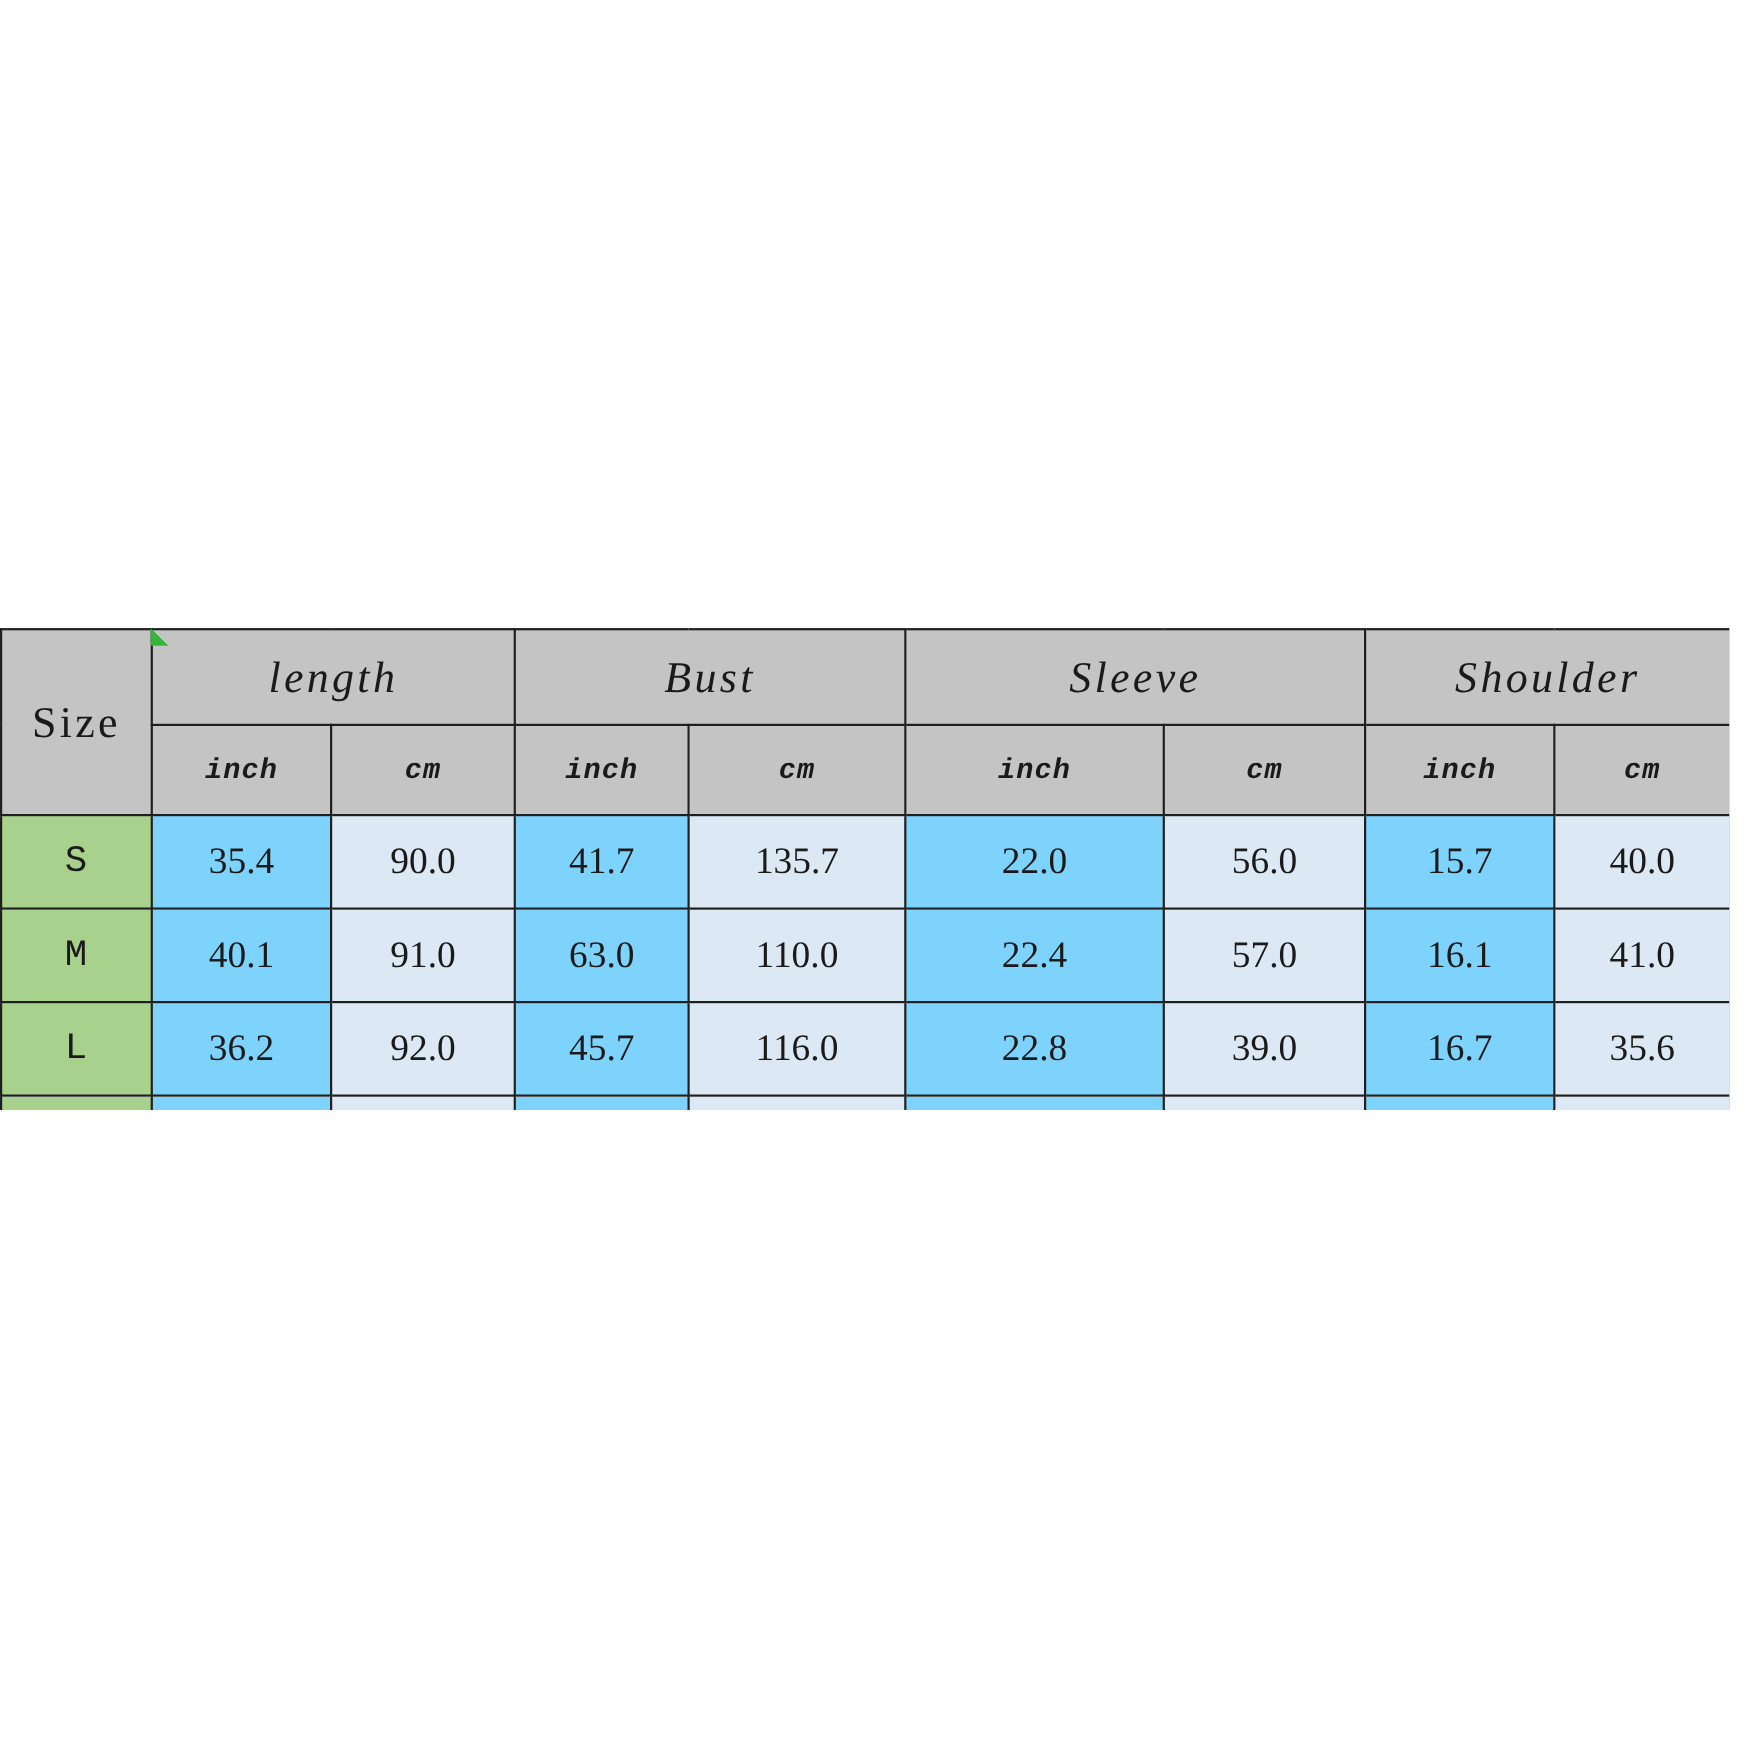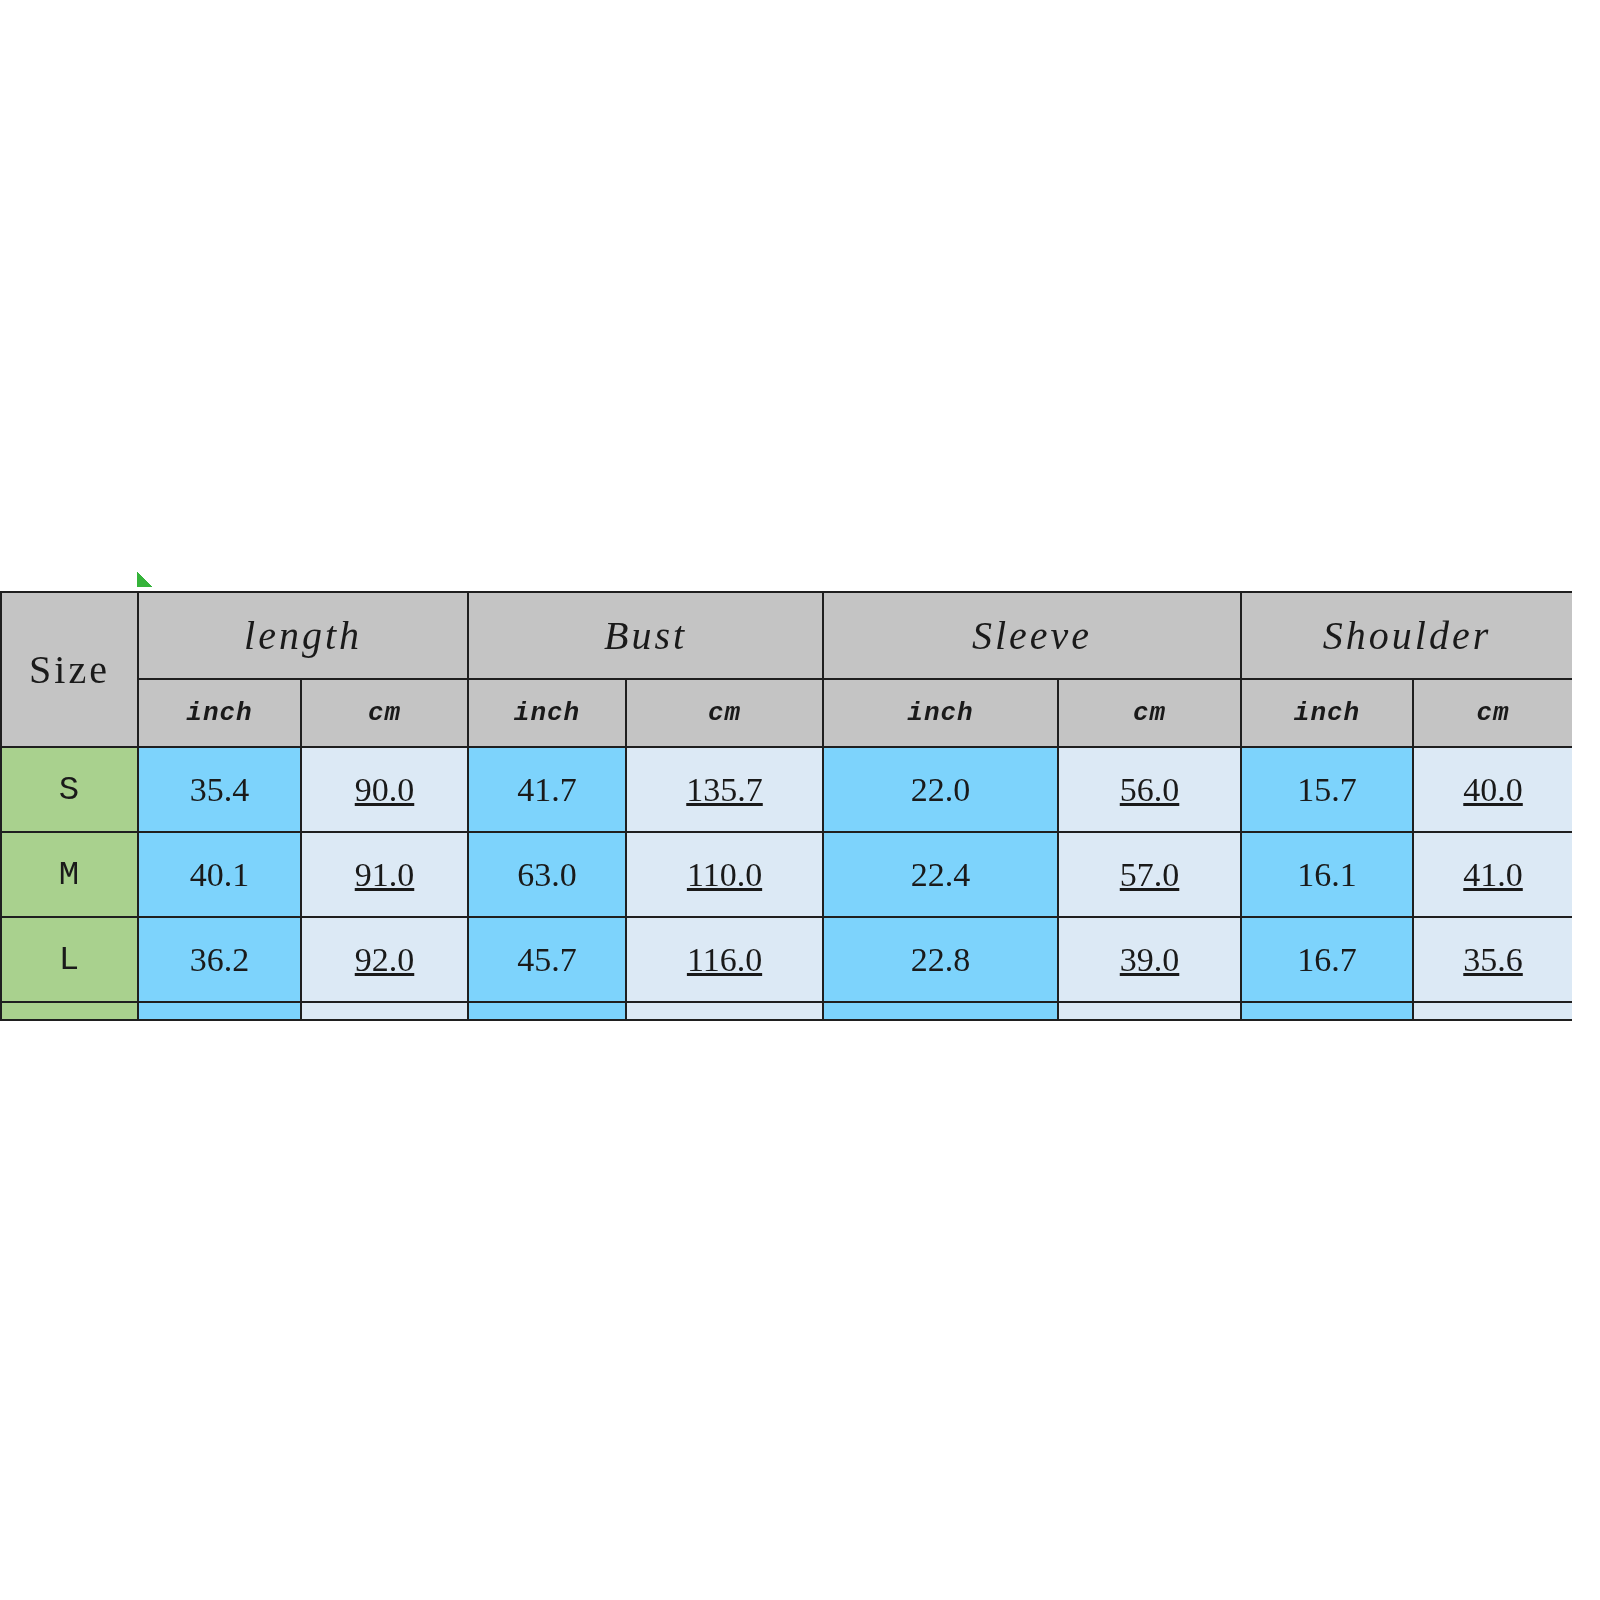--- a/index.html
+++ b/index.html
@@ -16,21 +16,20 @@
   }
 
   
   #size-chart {
     position: absolute;
     left: 0px;
     top: 571px;
     width: 1572px;
     height: 438px;
     overflow: hidden;
-    margin-top: 20px;
   }
 
   table.sizechart {
     border-collapse: collapse;
     table-layout: fixed;
     width: 1572px;
     background: #ffffff;
   }
 
   table.sizechart td {
@@ -54,21 +53,21 @@
   col.c-shd-in   { width: 172px; }
   col.c-shd-cm   { width: 160px; }
 
   
   tr.group-row td,
   tr.unit-row td {
     background: #c4c4c4;
   }
 
   tr.group-row { height: 87px; }
-  tr.unit-row  { height: 68px; }
+  tr.unit-row  { height: 82px; }
 
   td.group-label {
     font-size: 40px;
     letter-spacing: 3px;
     font-family: "Liberation Serif", "DejaVu Serif", serif;
     font-style: italic;
   }
 
   td.size-corner {
     background: #c4c4c4;
@@ -97,21 +96,20 @@
   }
 
   td.val-inch {
     background: #7dd3fc;
     font-size: 34px;
   }
 
   td.val-cm {
     background: #dce9f5;
     font-size: 34px;
-    text-decoration: underline;
   }
 
   
   tr.partial-row { height: 18px; }
   tr.partial-row td { border-bottom: 2px solid #1f1f1f; }
 
   
   #green-corner-artifact {
     position: absolute;
     left: 137px;

